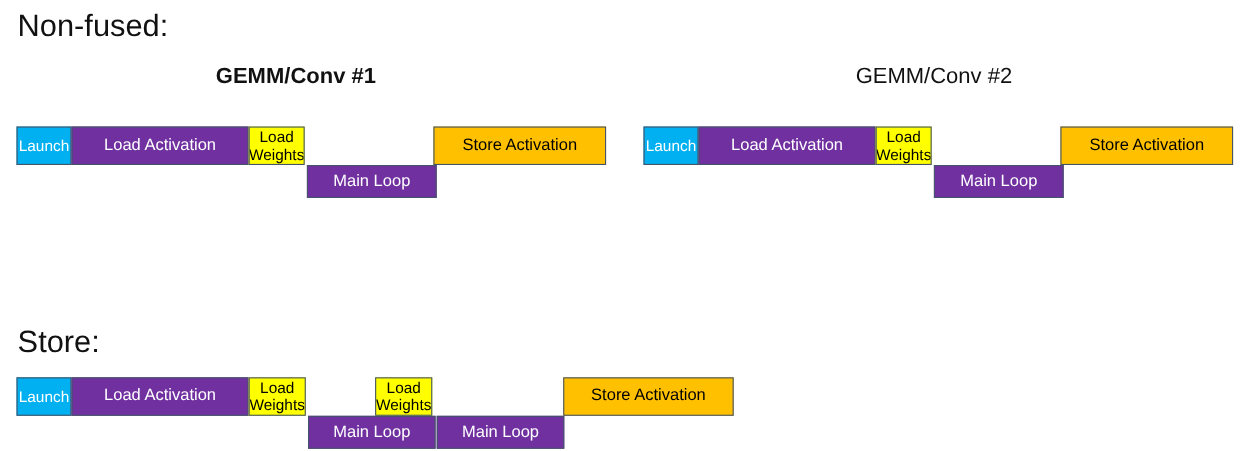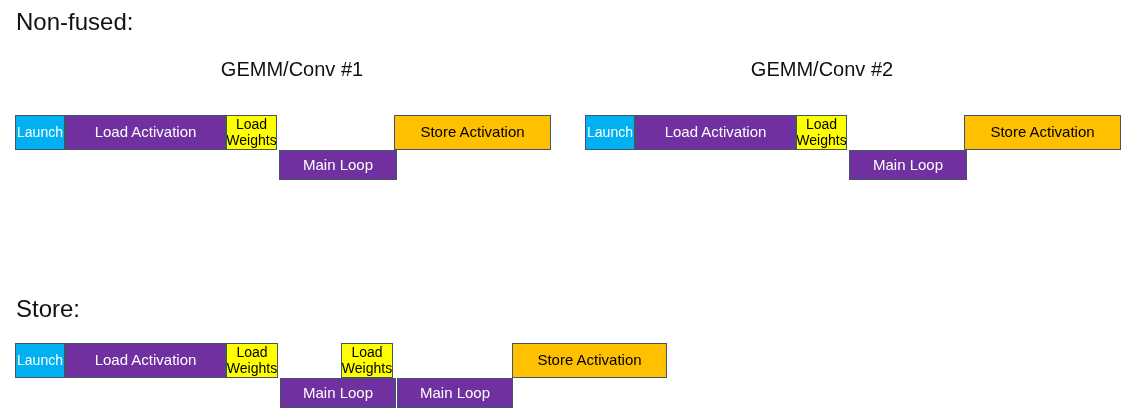--- a/index.html
+++ b/index.html
@@ -11,36 +11,36 @@
   .canvas {
     position: relative;
     width: 1137px;
     height: 410px;
     background: #ffffff;
     overflow: hidden;
   }
   .section-label {
     position: absolute;
     left: 16px;
-    font-size: 24px;
+    font-size: 28px;
     color: #111111;
     white-space: nowrap;
   }
   .section-label.non-fused { top: 8px; }
   .section-label.fused { top: 295px; }
   .gemm-title {
     position: absolute;
     top: 58px;
     transform: translateX(-50%);
     font-size: 20px;
     color: #111111;
     white-space: nowrap;
   }
-  .gemm-title.t1 { left: 292px; }
-  .gemm-title.t2 { left: 822px; }
+  .gemm-title.t1 { left: 269px; font-weight: bold; }
+  .gemm-title.t2 { left: 849px; }
   .block {
     position: absolute;
     box-sizing: border-box;
     border: 1.5px solid #44546A;
     display: flex;
     align-items: center;
     justify-content: center;
     text-align: center;
     font-size: 15px;
     line-height: 1.12;

